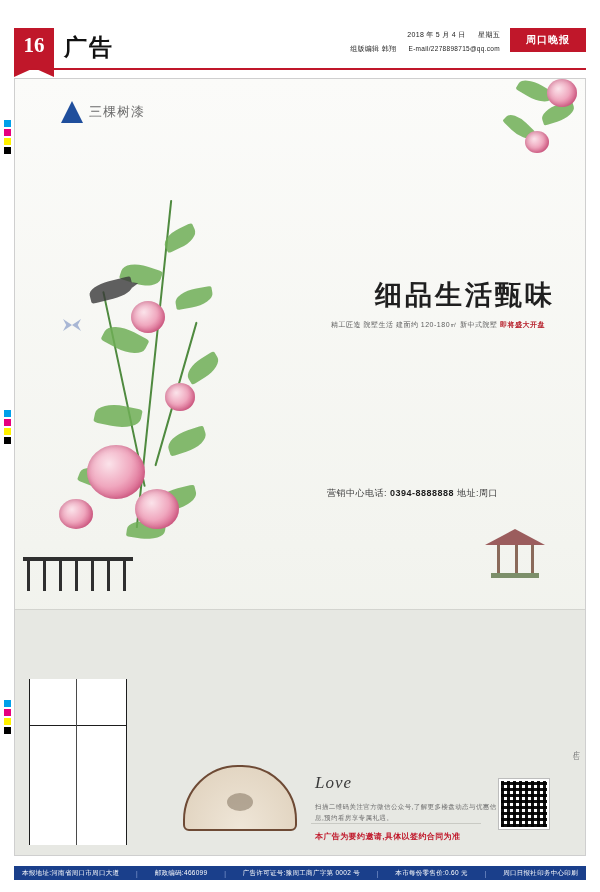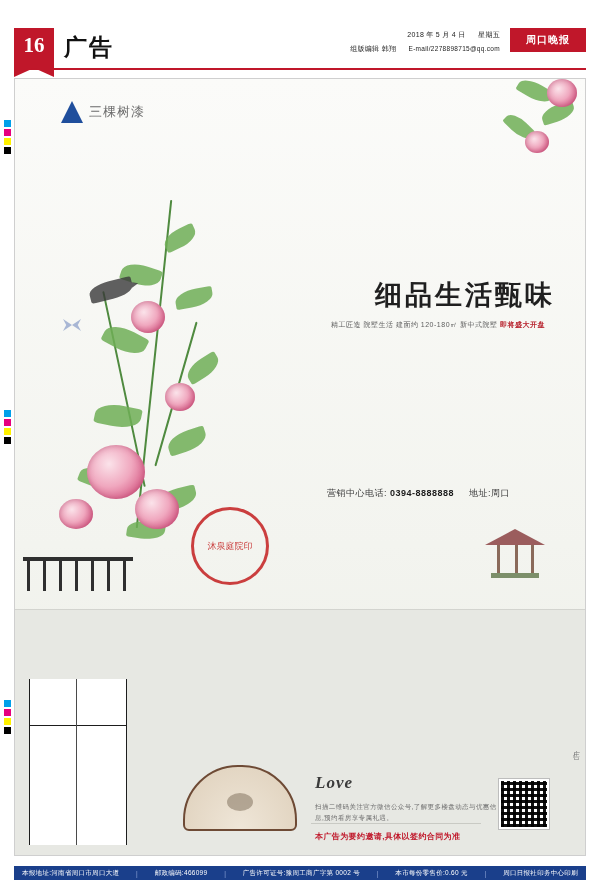--- a/index.html
+++ b/index.html
@@ -360,21 +360,20 @@
   }
   .promo-script {
     position: absolute;
     left: 300px;
     top: 694px;
     font-size: 17px;
     font-style: italic;
     color: #3b3b3b;
     font-family: "Liberation Serif", serif;
     letter-spacing: 1px;
-    font-weight: bold;
   }
   .promo-phone {
     position: absolute;
     left: 356px;
     top: 690px;
     font-size: 20px;
     font-weight: bold;
     color: #1a1a1a;
     letter-spacing: 1px;
     font-family: "Liberation Serif", serif;
@@ -539,24 +538,23 @@
 
     <div class="headline-note">
       <span>精工匠造 院墅生活 建面约 120-180㎡ 新中式院墅</span>
       <span class="hl">即将盛大开盘</span>
     </div>
 
 
     <div class="contact-line">
       <span>营销中心电话:</span>
       <b>0394-8888888</b>
-      <span style="margin-left:12px">地址:周口</span>
-    </div>
-
-    <div class="seal">沐泉庭院印</div>
+      <span style="">地址:周口</span>
+    </div>
+
 
     <div class="pavilion">
       <div class="pav-roof"></div>
       <div class="pav-post" style="left:12px"></div>
       <div class="pav-post" style="left:30px"></div>
       <div class="pav-post" style="left:46px"></div>
       <div class="pav-base"></div>
     </div>
 
     <div class="fence">

